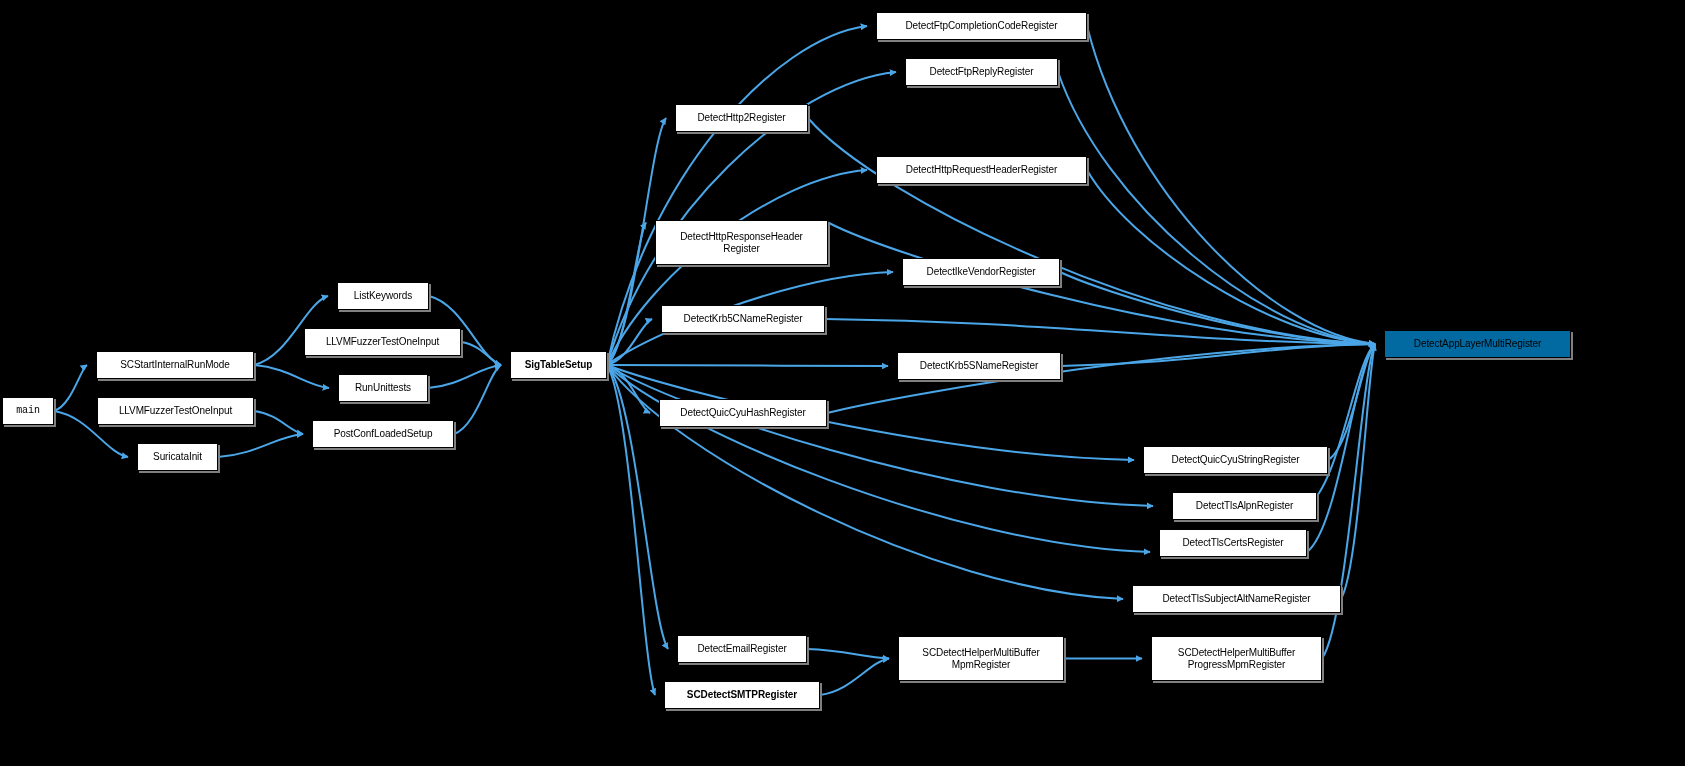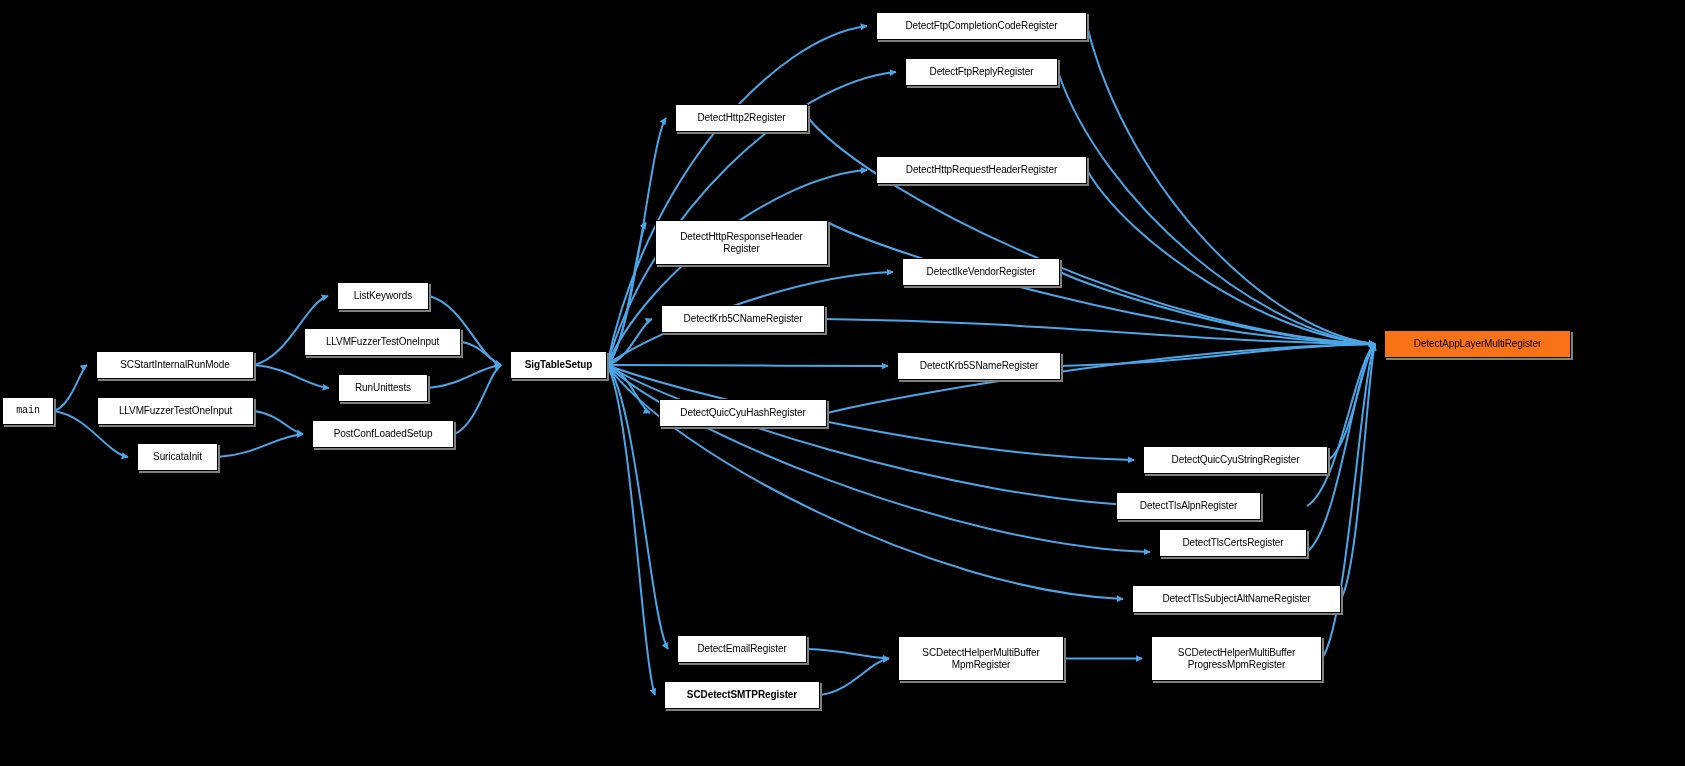--- a/index.html
+++ b/index.html
@@ -34,21 +34,21 @@
     justify-content: center;
     text-align: center;
     color: #000000;
     font-size: 10px;
     line-height: 1.18;
     white-space: pre-line;
     letter-spacing: -0.1px;
     z-index: 5;
   }
   .node.highlight {
-    background: #f97316;
+    background: #0369a1;
   }
 </style>
 </head>
 <body>
 
 <div id="canvas">
   <svg id="edges" viewBox="0 0 1685 766" xmlns="http://www.w3.org/2000/svg">
       <defs>
         <marker id="arrow" viewBox="0 0 10 10" refX="9" refY="5" markerWidth="7" markerHeight="7" orient="auto-start-reverse" markerUnits="userSpaceOnUse">
           <path d="M 0 0 L 10 5 L 0 10 z" fill="#4ba6e8"></path>
@@ -111,21 +111,21 @@
       <div class="node" style="left: 905px; top: 58px; width: 153px; height: 28px;">DetectFtpReplyRegister</div>
       <div class="node" style="left: 675px; top: 104px; width: 133px; height: 28px;">DetectHttp2Register</div>
       <div class="node" style="left: 876px; top: 156px; width: 211px; height: 28px;">DetectHttpRequestHeaderRegister</div>
       <div class="node" style="left: 655px; top: 200px; width: 173px; height: 45px; margin-top: 20px;">DetectHttpResponseHeader
 Register</div>
       <div class="node" style="left: 902px; top: 258px; width: 158px; height: 28px;">DetectIkeVendorRegister</div>
       <div class="node" style="left: 661px; top: 305px; width: 164px; height: 28px;">DetectKrb5CNameRegister</div>
       <div class="node" style="left: 897px; top: 352px; width: 164px; height: 28px;">DetectKrb5SNameRegister</div>
       <div class="node" style="left: 659px; top: 399px; width: 168px; height: 28px;">DetectQuicCyuHashRegister</div>
       <div class="node" style="left: 1143px; top: 446px; width: 185px; height: 28px;">DetectQuicCyuStringRegister</div>
-      <div class="node" style="left: 1116px; top: 492px; width: 145px; height: 28px;">DetectTlsAlpnRegister</div>
+      <div class="node" style="left: 1172px; top: 492px; width: 145px; height: 28px;">DetectTlsAlpnRegister</div>
       <div class="node" style="left: 1159px; top: 529px; width: 148px; height: 28px;">DetectTlsCertsRegister</div>
       <div class="node" style="left: 1132px; top: 585px; width: 209px; height: 28px;">DetectTlsSubjectAltNameRegister</div>
       <div class="node" style="left: 677px; top: 635px; width: 130px; height: 28px;">DetectEmailRegister</div>
       <div class="node" style="left: 664px; top: 681px; width: 156px; height: 28px; font-weight: bold;">SCDetectSMTPRegister</div>
       <div class="node" style="left: 898px; top: 636px; width: 166px; height: 45px;">SCDetectHelperMultiBuffer
 MpmRegister</div>
       <div class="node" style="left: 1151px; top: 636px; width: 171px; height: 45px;">SCDetectHelperMultiBuffer
 ProgressMpmRegister</div>
       <div class="node highlight" style="left: 1384px; top: 330px; width: 187px; height: 28px;">DetectAppLayerMultiRegister</div>
     </div>

